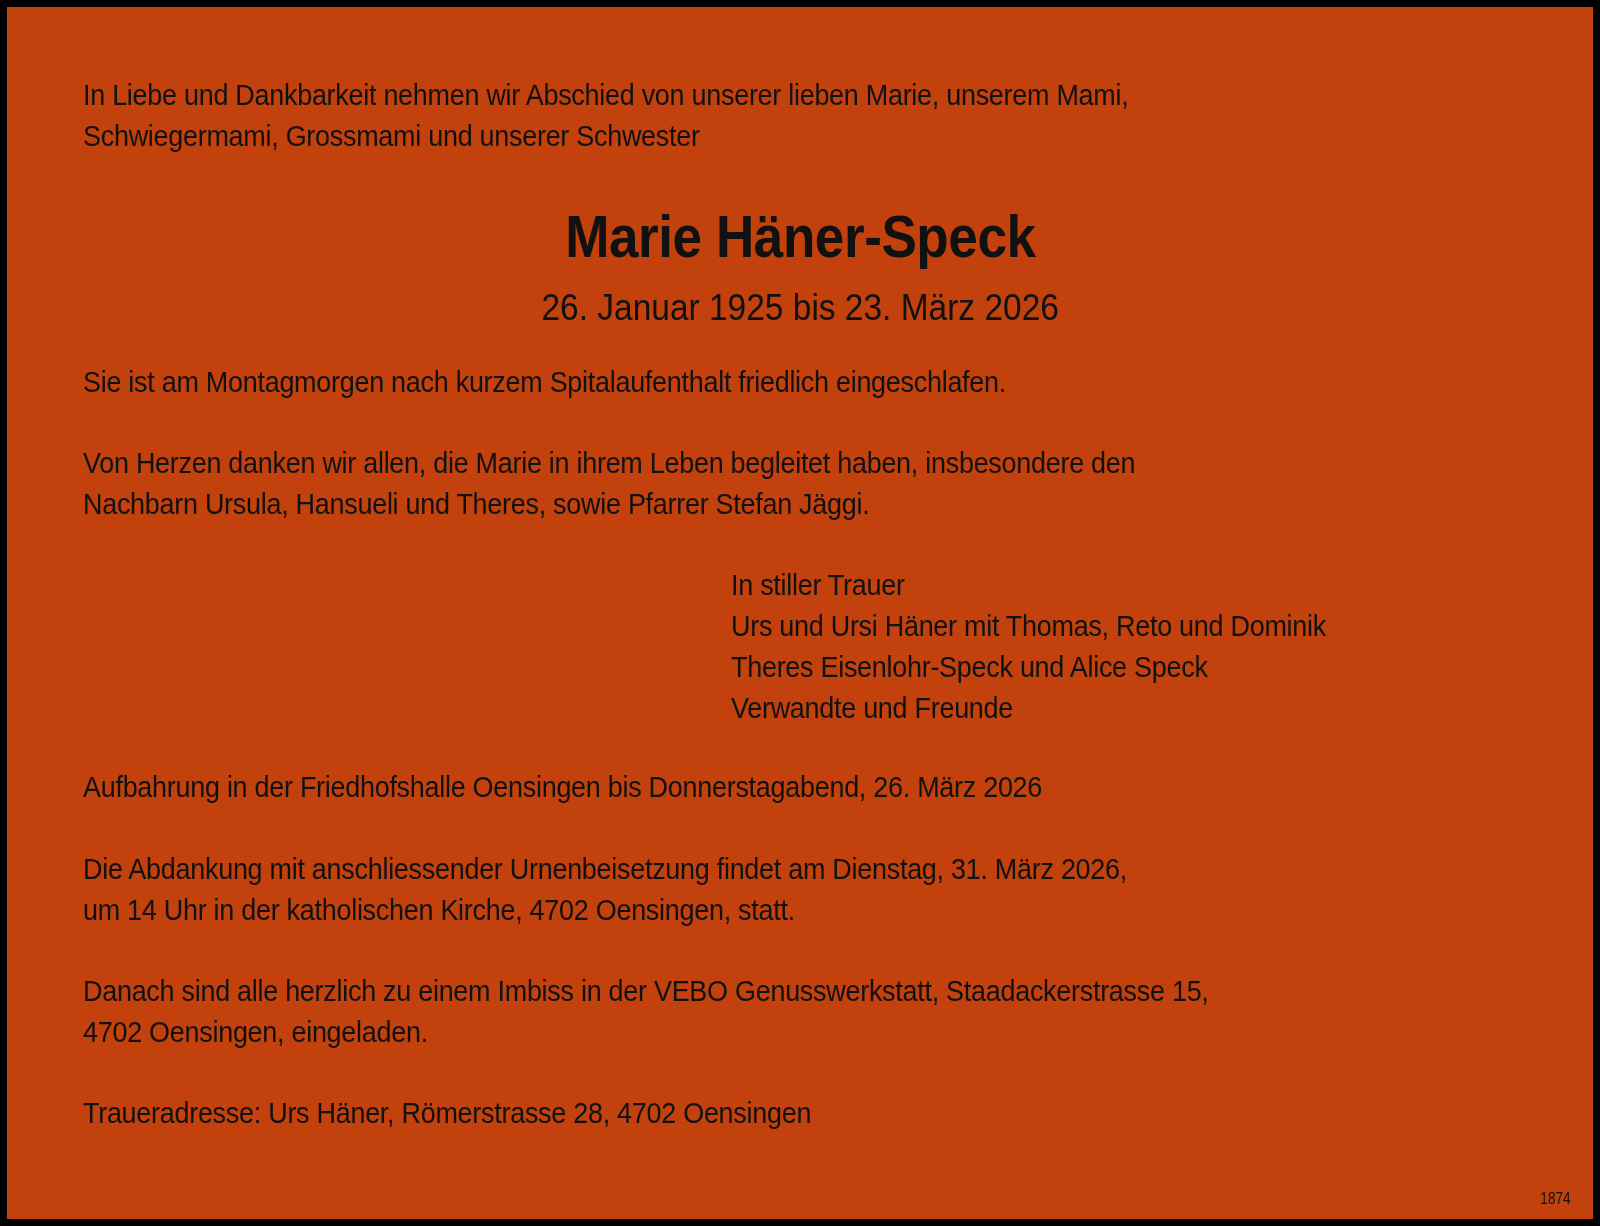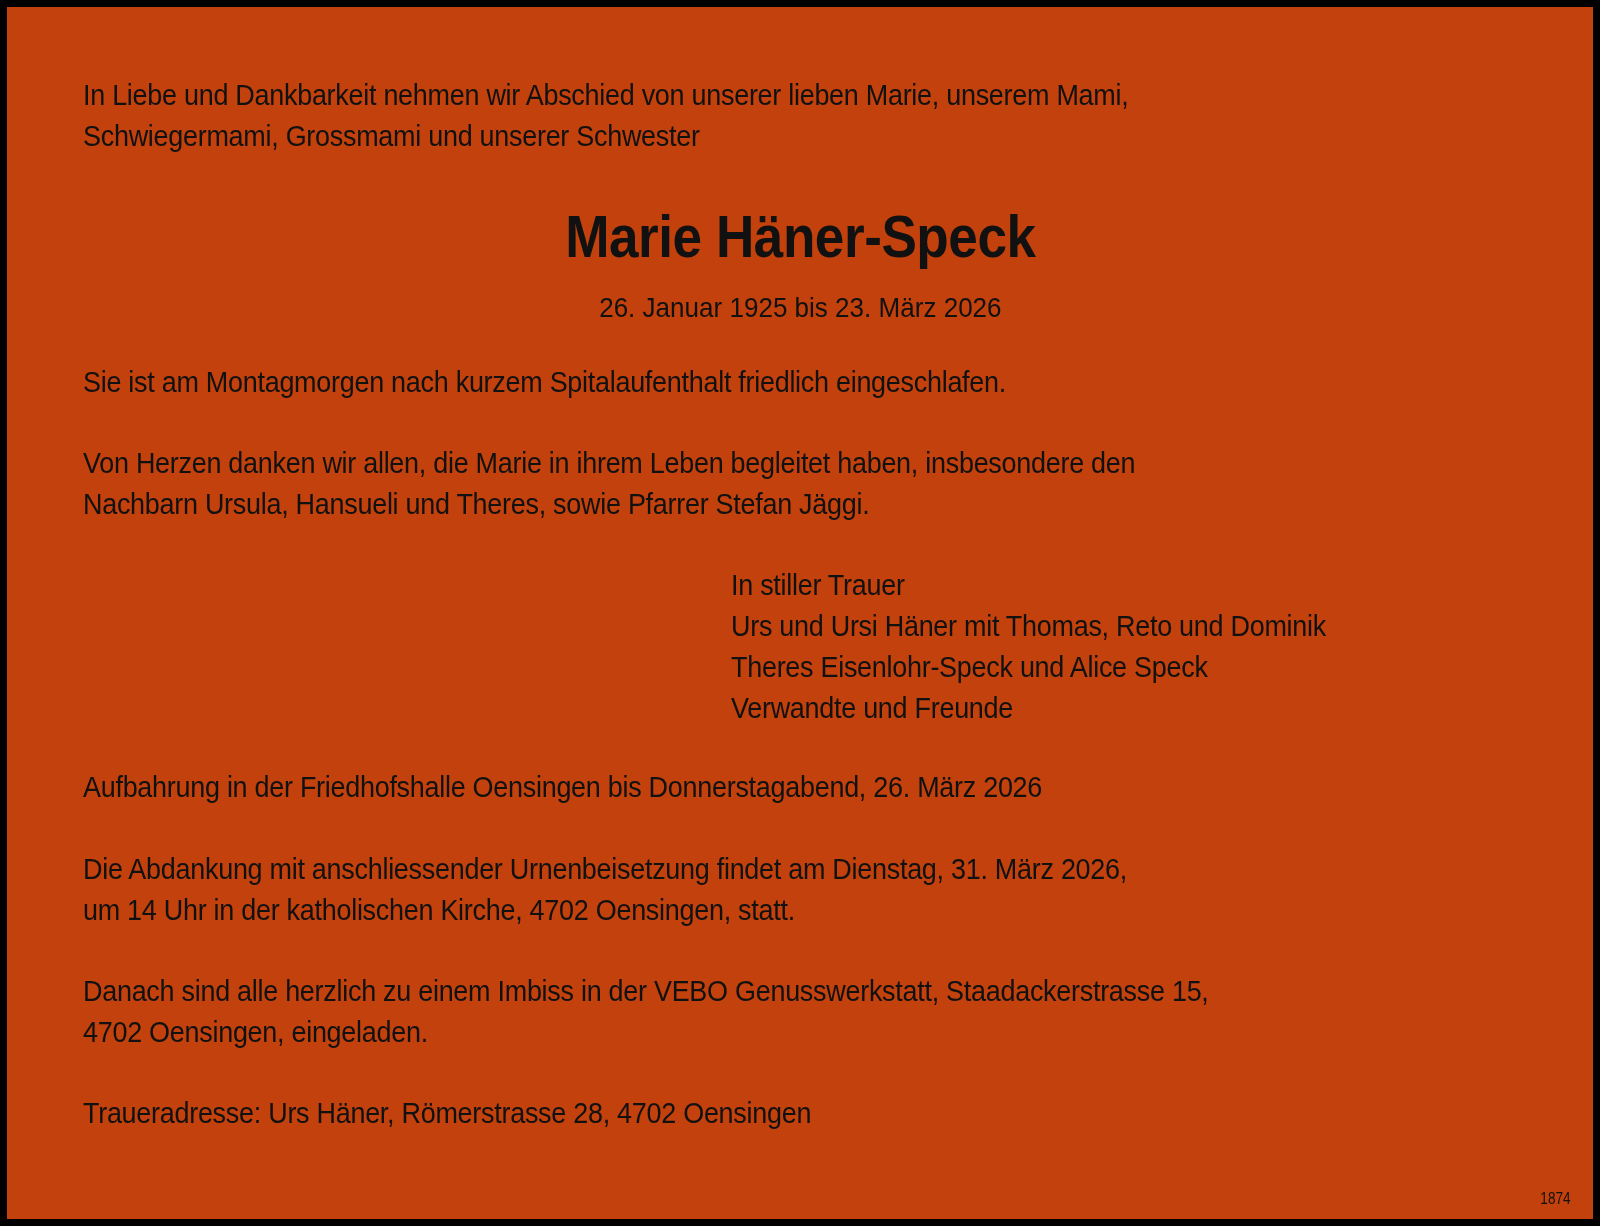--- a/index.html
+++ b/index.html
@@ -30,21 +30,21 @@
       font-size: 59px;
       line-height: 76px;
       letter-spacing: -0.5px;
     }
     .title span { display: inline-block; transform: scaleX(0.9); }
     .dates {
       position: absolute;
       left: 0; width: 100%;
       top: 280px;
       text-align: center;
-      font-size: 28px;
+      font-size: 36px;
       line-height: 41px;
     }
     .dates span { display: inline-block; transform: scaleX(0.93); }
     .mourners { left: 724px; }
     .ref {
       position: absolute;
       right: 22px; bottom: 10px;
       font-size: 16px;
       line-height: 20px;
       transform: scaleX(0.85);

